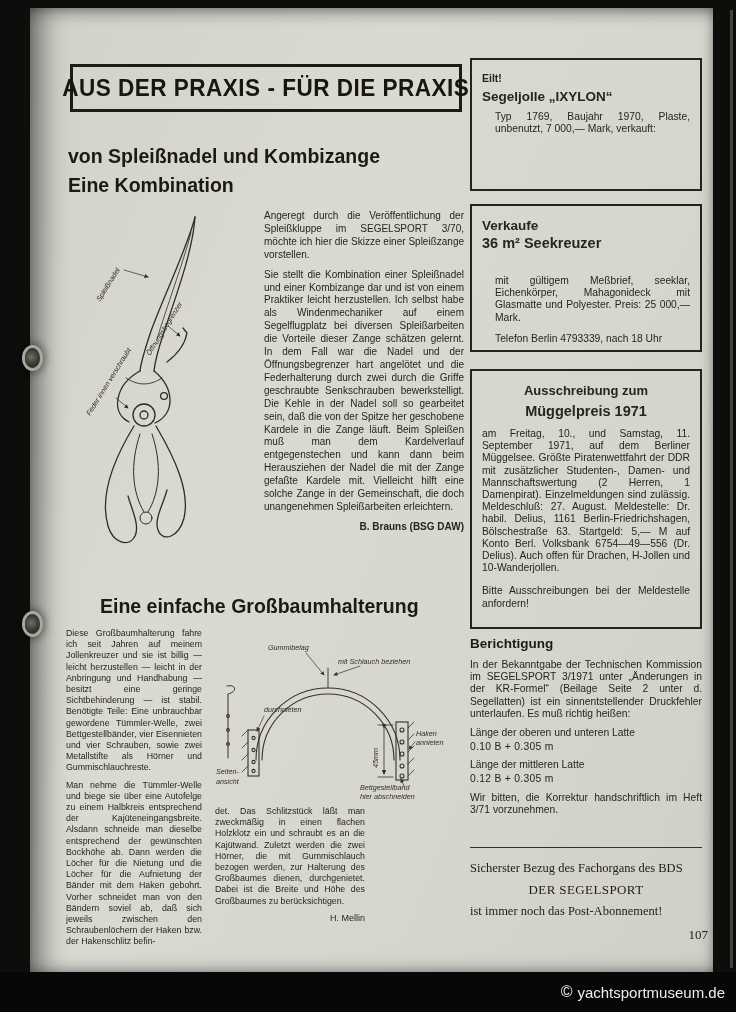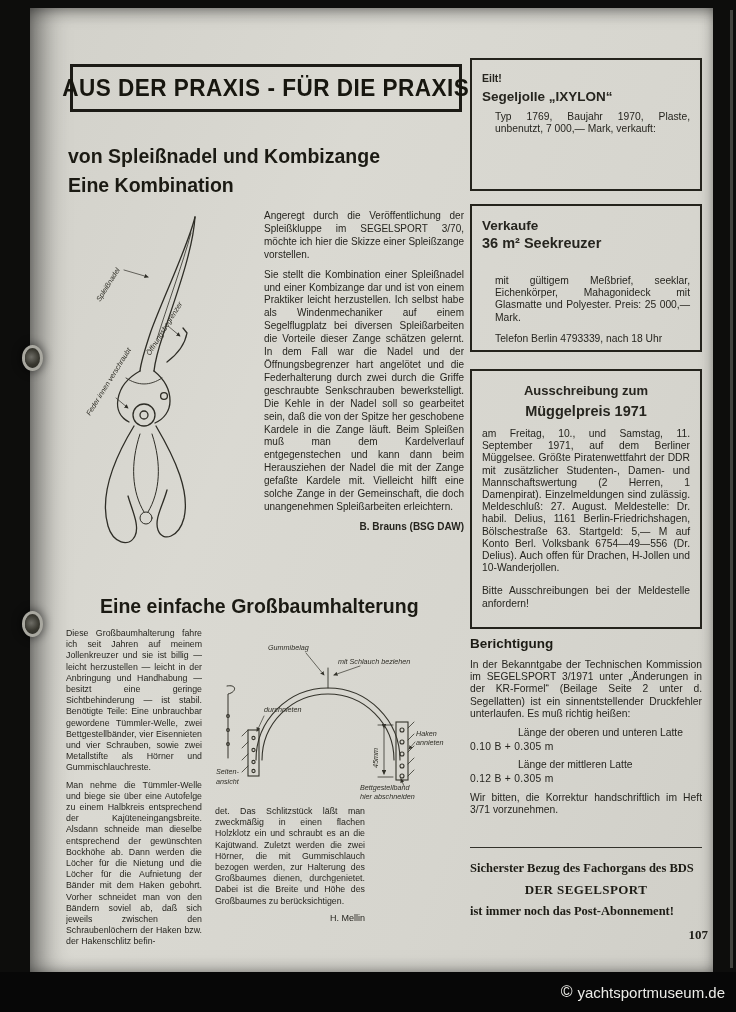--- a/index.html
+++ b/index.html
@@ -78,32 +78,32 @@
   .ad-title-c { font-size: 13px; font-weight: bold; text-align: center; }
   .ad-title-c2 { font-size: 14.5px; font-weight: bold; text-align: center; margin: 5px 0 9px; }
   .sb-body { font-size: 10.3px; line-height: 12.2px; }
   .indent { padding-left: 13px; }
   .ad-contact { font-weight: bold; font-size: 10.5px; margin-top: 8px; line-height: 13px; }
   .ad-contact-n { font-size: 10.3px; margin-top: 9px; line-height: 12.2px; }
   .ad-note { margin-top: 11px; }
 
   #correction { position: absolute; left: 440px; top: 628px; width: 232px; overflow: hidden; }
   #correction h3 { font-size: 13.5px; font-weight: bold; margin-bottom: 8px; color: #1c1b14; }
-  .corr-label { font-size: 10.3px; margin-top: 7px; margin-left: 48px; }
+  .corr-label { font-size: 10.3px; margin-top: 7px; }
   .corr-formula { font-size: 10.3px; margin-top: 3px; letter-spacing: .3px; }
   .corr-close { margin-top: 8px; }
 
   #sb-rule { position: absolute; left: 440px; top: 839px; width: 232px; border-top: 1.5px solid #33322b; }
 
-  #promo { position: absolute; left: 440px; top: 853px; width: 232px; font-family: "Liberation Serif", serif; font-weight: bold; color: #1d1c15; }
+  #promo { position: absolute; left: 440px; top: 853px; width: 232px; font-family: "Liberation Serif", serif; font-weight: normal; color: #1d1c15; }
   .promo-l1 { font-size: 12.5px; line-height: 15px; }
   .promo-l2 { font-size: 13px; text-align: center; margin: 6px 0; letter-spacing: .4px; }
   .promo-l3 { font-size: 12.5px; line-height: 15px; }
 
-  #pagenum { position: absolute; right: 5px; top: 919px; font-family: "Liberation Serif", serif; font-weight: bold; font-size: 13px; color: #21201a; }
+  #pagenum { position: absolute; right: 5px; top: 919px; font-family: "Liberation Serif", serif; font-weight: normal; font-size: 13px; color: #21201a; }
 
   .footer-bar {
     position: absolute; left: 0; bottom: 0; width: 736px; height: 40px;
     background: #070707;
     display: flex; align-items: center; justify-content: flex-end;
     padding-right: 11px;
     color: #ecece8; font-size: 15px;
   }
   .footer-bar .c { font-size: 16px; margin-right: 5px; }
 </style>

